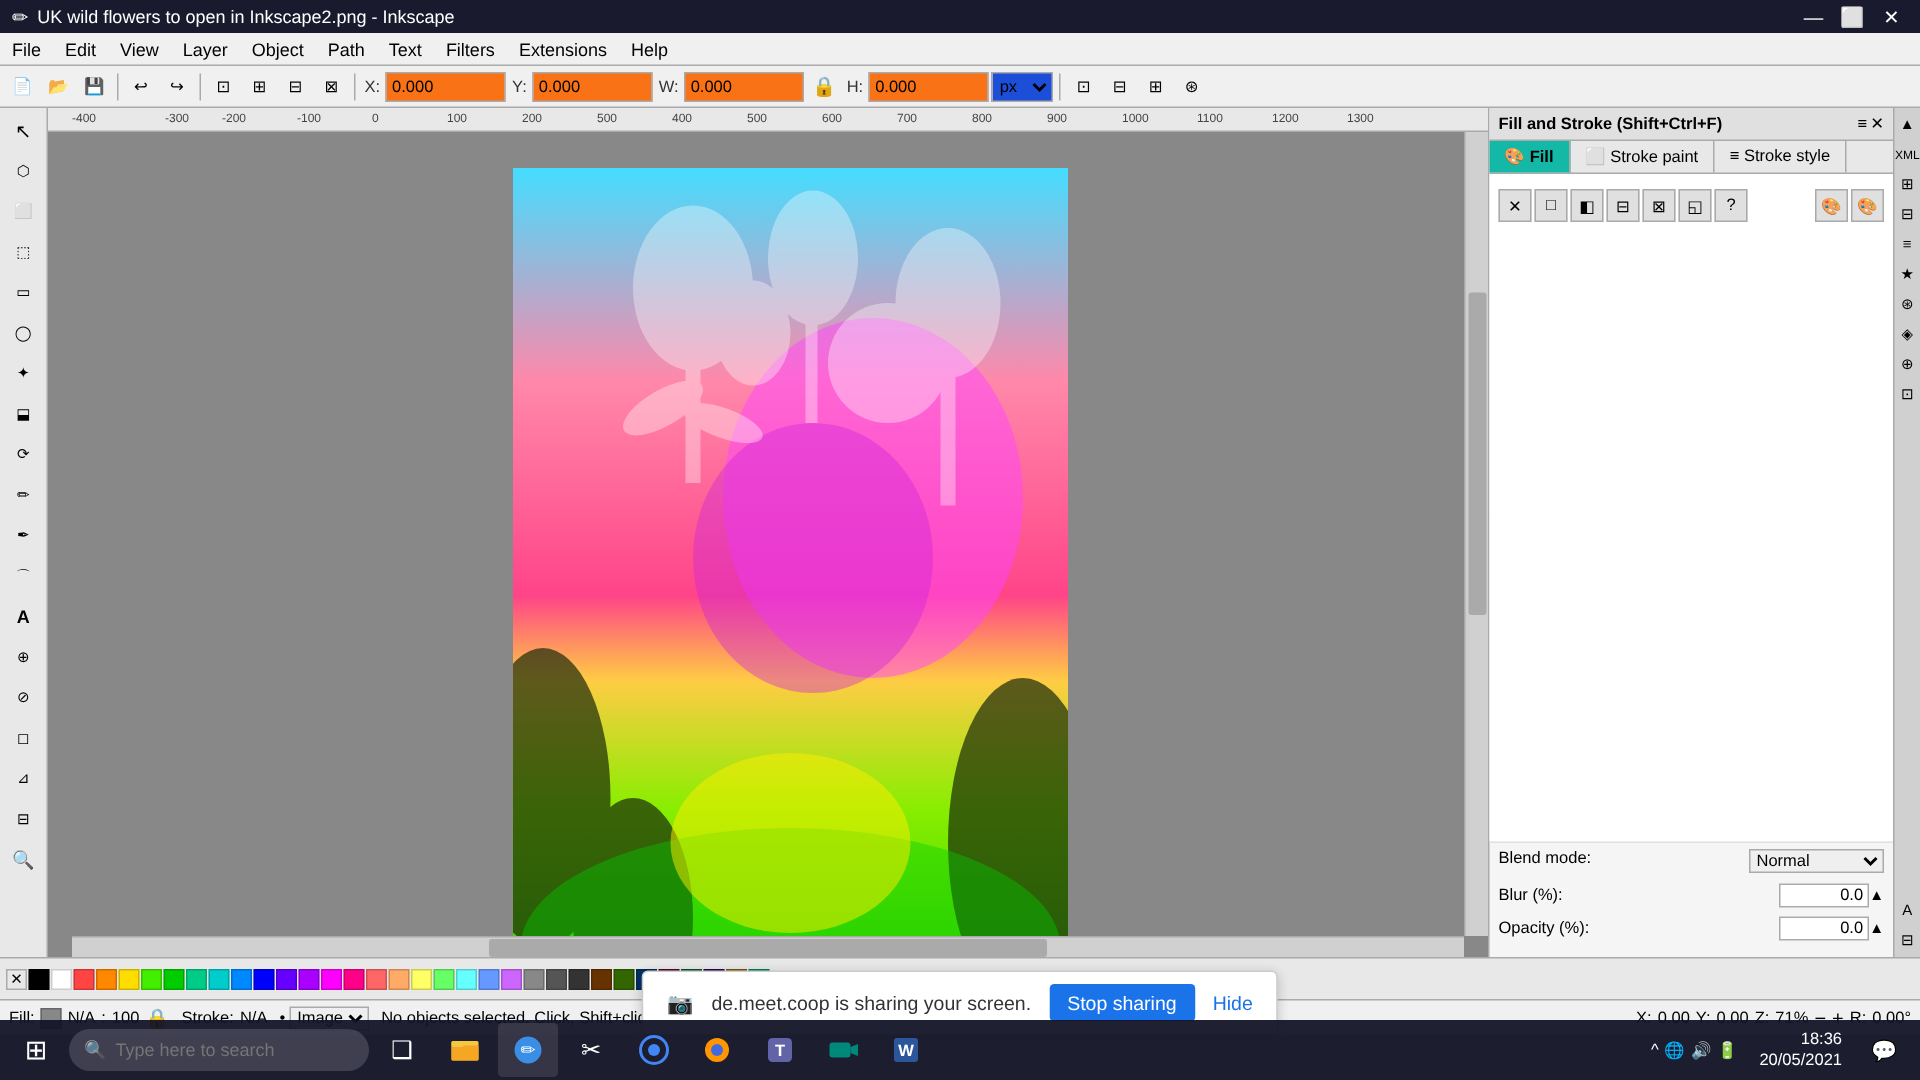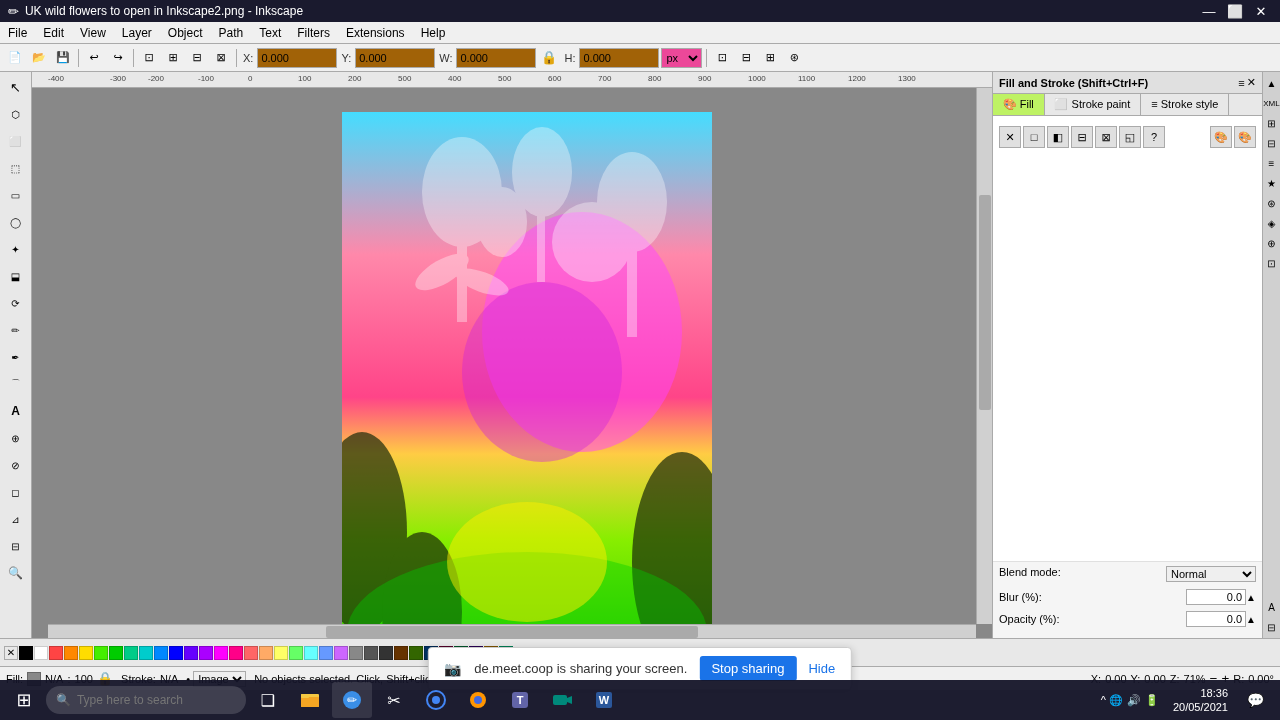--- a/index.html
+++ b/index.html
@@ -44,24 +44,24 @@
       border-bottom: 1px solid #aaa;
       padding: 0 4px;
       gap: 2px;
     }
     .tb-btn {
       width: 22px; height: 22px; background: none; border: 1px solid transparent;
       cursor: pointer; display: flex; align-items: center; justify-content: center; font-size: 11px;
     }
     .tb-sep { width: 1px; height: 18px; background: #aaa; margin: 0 2px; }
     .tb-field {
-      height: 20px; width: 80px; border: 1px solid #aaa; padding: 0 3px; font-size: 11px; background: #a16207;
+      height: 20px; width: 80px; border: 1px solid #aaa; padding: 0 3px; font-size: 11px; background: #f97316;
     }
     .tb-label { font-size: 11px; color: #333; padding: 0 2px; }
-    .tb-select { height: 20px; border: 1px solid #aaa; font-size: 11px; background: #ec4899; }
+    .tb-select { height: 20px; border: 1px solid #aaa; font-size: 11px; background: #1d4ed8; }
 
     
     #main {
       display: flex;
       height: calc(720px - 22px - 22px - 28px - 28px - 30px - 24px);
     }
 
     
     #left-toolbar {
       width: 32px;
@@ -134,21 +134,21 @@
       display: flex;
       border-bottom: 1px solid #aaa;
       background: #e8e8e8;
     }
     .panel-tab {
       padding: 4px 10px;
       cursor: pointer;
       font-size: 11px;
       border-right: 1px solid #aaa;
     }
-    .panel-tab.active { background: #bef264; font-weight: normal; }
+    .panel-tab.active { background: #14b8a6; font-weight: bold; }
 
     #panel-content {
       flex: 1;
       padding: 6px;
       background: white;
     }
 
     #no-objects {
       padding: 10px 6px;
       font-size: 12px;

